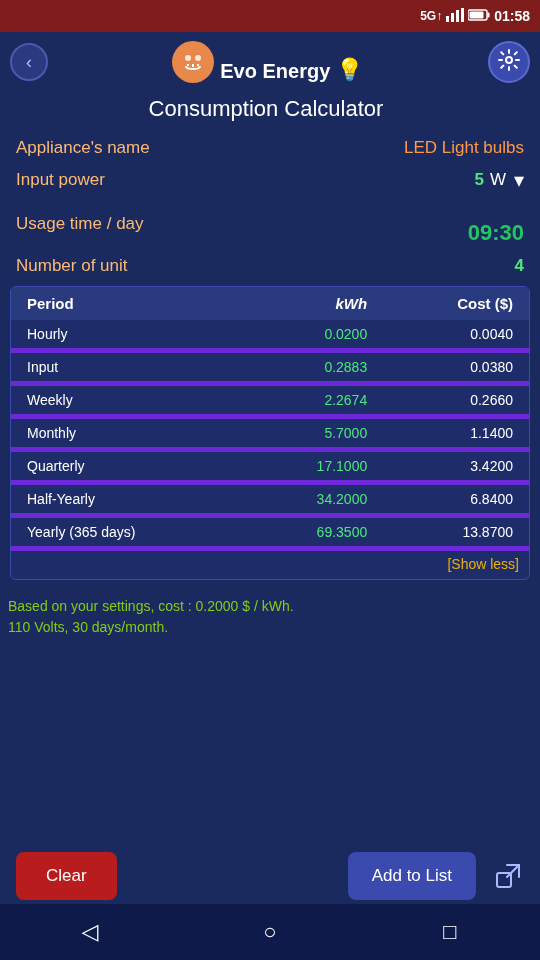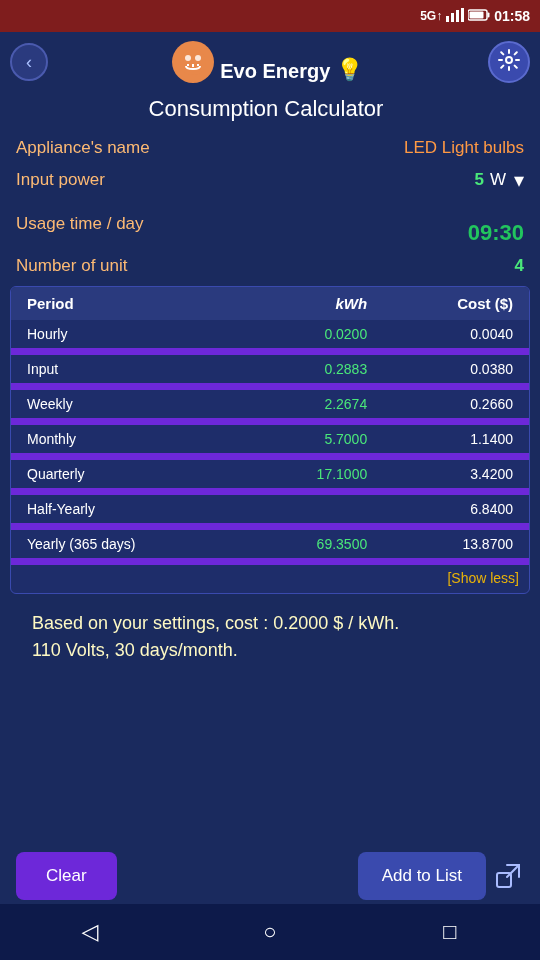--- a/index.html
+++ b/index.html
@@ -157,70 +157,70 @@
       font-weight: bold;
       text-align: center;
     }
     .th-period { flex: 2; text-align: left; padding-left: 10px; }
     .th-kwh { flex: 1.5; text-align: right; font-style: italic; }
     .th-cost { flex: 1.5; text-align: right; padding-right: 10px; }
 
     .table-row {
       display: flex;
       padding: 6px 6px;
-      border-bottom: 7px solid #6d28d9;
+      border-bottom: 5px solid #6d28d9;
     }
     .table-row:last-child { border-bottom: none; }
     .td { font-size: 14px; text-align: center; }
     .td-period { flex: 2; text-align: left; padding-left: 10px; color: white; }
     .td-kwh { flex: 1.5; text-align: right; color: #4ae87a; }
     .td-cost { flex: 1.5; text-align: right; padding-right: 10px; color: white; }
 
     .show-less-row {
       text-align: right;
       padding: 4px 10px 6px 0;
     }
     .show-less-btn {
       color: #eab308;
       font-size: 14px;
       cursor: pointer;
     }
 
     
     .bottom-info {
-      padding: 8px 32px;
-      font-size: 18px;
-      color: #fef9c3;
+      padding: 8px 8px;
+      font-size: 14px;
+      color: #84cc16;
       line-height: 1.5;
     }
 
     
     .action-buttons {
       position: absolute;
       bottom: 60px;
       left: 0;
       right: 0;
       display: flex;
       justify-content: space-between;
       align-items: center;
       padding: 0 16px;
     }
     .clear-btn {
-      background: #6d28d9;
+      background: #b91c1c;
       color: white;
       border: none;
       border-radius: 8px;
       padding: 14px 30px;
       font-size: 17px;
       cursor: pointer;
     }
     .add-btn-container {
       display: flex;
       align-items: center;
-      gap: 6px;
+      gap: 16px;
     }
     .add-btn {
       background: #3a4aae;
       color: white;
       border: none;
       border-radius: 8px;
       padding: 14px 24px;
       font-size: 17px;
       cursor: pointer;
     }
@@ -362,20 +362,21 @@
     <span class="td td-kwh">5.7000</span>
     <span class="td td-cost">1.1400</span>
   </div>
   <div class="table-row">
     <span class="td td-period">Quarterly</span>
     <span class="td td-kwh">17.1000</span>
     <span class="td td-cost">3.4200</span>
   </div>
   <div class="table-row">
     <span class="td td-period">Half-Yearly</span>
+    <span class="td td-kwh">34.2000</span>
     <span class="td td-cost">6.8400</span>
   </div>
   <div class="table-row">
     <span class="td td-period">Yearly (365 days)</span>
     <span class="td td-kwh">69.3500</span>
     <span class="td td-cost">13.8700</span>
   </div>
 
   <div class="show-less-row">
     <span class="show-less-btn">[Show less]</span>

